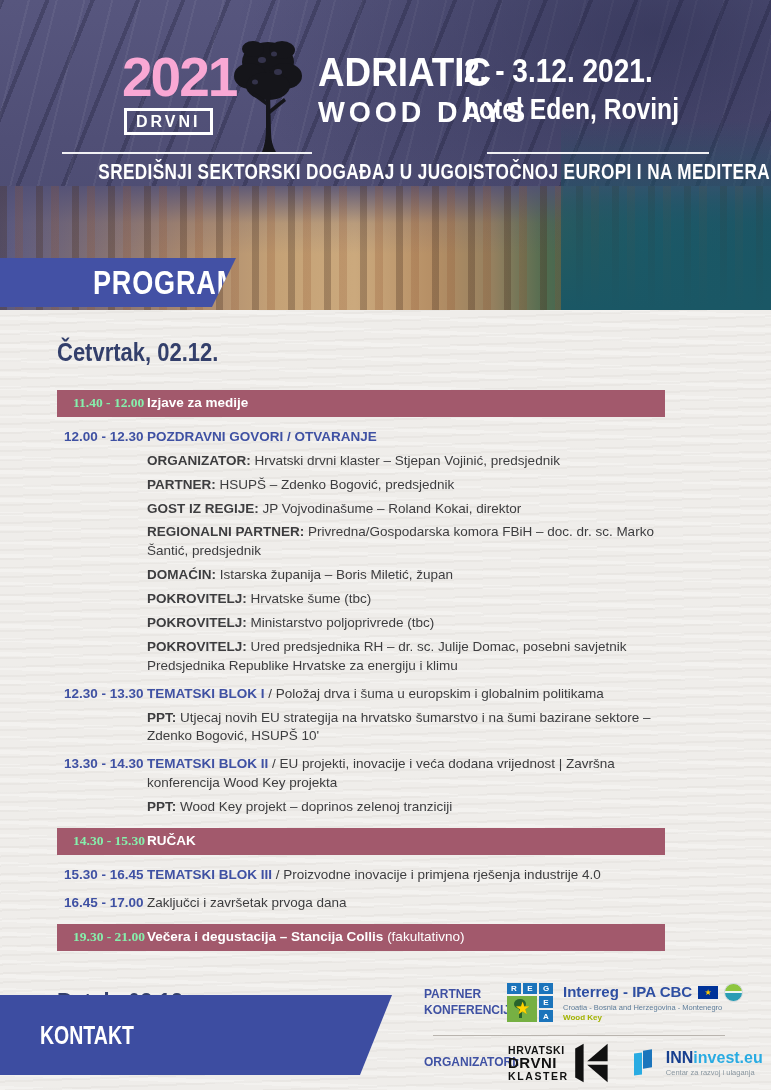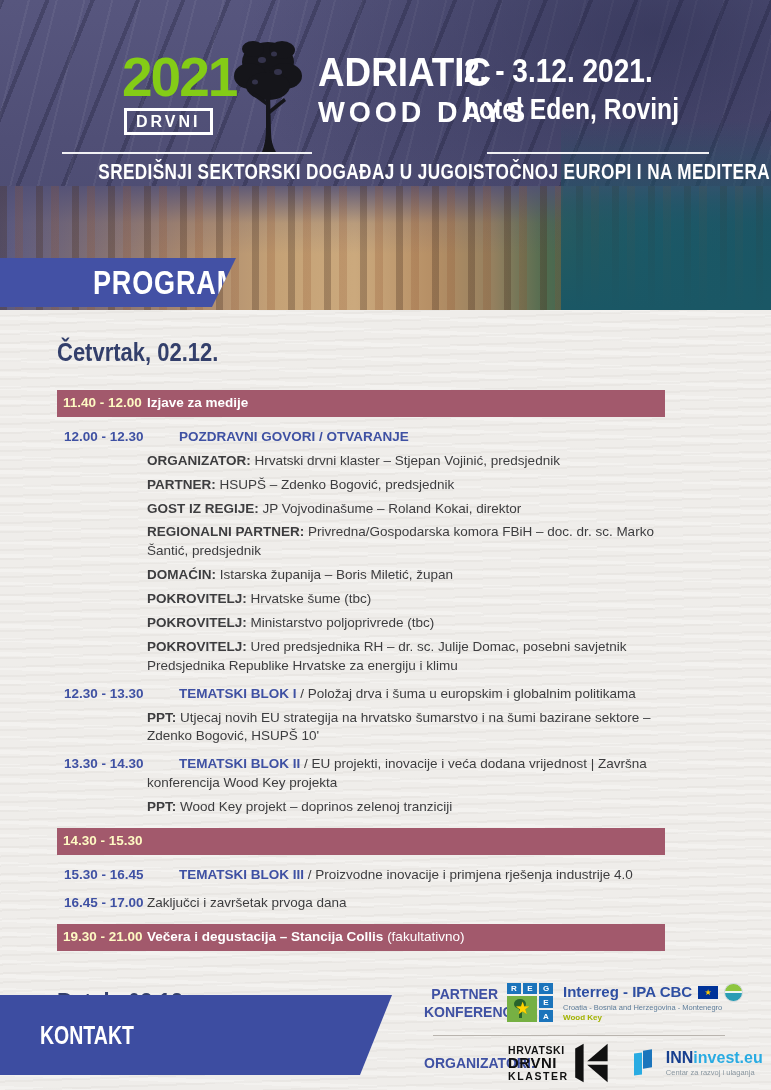--- a/index.html
+++ b/index.html
@@ -16,21 +16,21 @@
         repeating-linear-gradient(112deg,rgba(24,24,48,.28) 0 4px,transparent 4px 42px),
         repeating-linear-gradient(104deg,rgba(255,255,255,.05) 0 2px,transparent 2px 27px),
         linear-gradient(180deg,#57567e 0%,#504f76 45%,#4a4a6e 100%);}
   .hero .city{position:absolute;left:0;right:0;top:186px;height:124px;
       background:
         repeating-linear-gradient(90deg,rgba(70,45,30,.30) 0 7px,rgba(0,0,0,0) 7px 15px,rgba(140,80,45,.22) 15px 23px,rgba(0,0,0,0) 23px 36px),
         linear-gradient(180deg,rgba(80,79,118,.85) 0%,rgba(80,79,118,.15) 30%,rgba(0,0,0,0) 55%),
         linear-gradient(90deg,#5a5980 0%,#7f6e74 12%,#a9886e 24%,#c5a276 36%,#cba97d 46%,#b68f65 56%,#94805f 64%,#4f6b4f 71%,#35605a 77%,#20616e 84%,#1b5766 100%);}
   .hero .sea{position:absolute;right:0;top:120px;width:210px;height:190px;
       background:linear-gradient(180deg,rgba(25,80,95,0) 0%,rgba(25,85,100,.65) 45%,#1a5765 100%);}
-  .hero-year{position:absolute;left:122px;top:50px;color:#84cc16;font-size:55px;font-weight:800;letter-spacing:-2px;line-height:1;}
+  .hero-year{position:absolute;left:122px;top:50px;color:#f9a8d4;font-size:55px;font-weight:800;letter-spacing:-2px;line-height:1;}
   .rovinj-badge{position:absolute;left:124px;top:108px;border:3px solid #fff;color:#fff;
       font-size:16px;font-weight:800;letter-spacing:3px;padding:2px 9px 1px;}
   .tree{position:absolute;left:222px;top:32px;}
   .hero-title{position:absolute;left:318px;top:52px;color:#fff;line-height:1;}
   .hero-title .t1{font-size:40px;font-weight:800;letter-spacing:0;display:inline-block;transform:scaleX(.92);transform-origin:0 50%;}
   .hero-title .t2{font-size:29px;font-weight:800;letter-spacing:4px;margin-top:6px;display:inline-block;transform:scaleX(.98);transform-origin:0 50%;}
   .hero-dates{position:absolute;left:464px;top:52px;color:#fff;line-height:1.15;}
   .hero-dates .d1{font-size:33px;font-weight:700;display:inline-block;transform:scaleX(.85);transform-origin:0 50%;letter-spacing:0;}
   .hero-dates .d2{font-size:29px;font-weight:700;display:inline-block;transform:scaleX(.85);transform-origin:0 50%;margin-top:3px;}
   .hline{position:absolute;top:152px;height:2px;background:rgba(255,255,255,.92);}
@@ -46,37 +46,37 @@
   
   .schedule{position:absolute;left:12px;top:310px;width:698px;padding:0;}
   .sched-inner{padding:20px 45px 0;}
   .day-heading{color:#333f6b;font-size:25px;font-weight:800;margin:8px 0 12px;display:inline-block;
       transform:scaleX(.88);transform-origin:0 50%;letter-spacing:0;}
   .day-heading.second{margin-top:26px;}
   .row{display:flex;align-items:flex-start;margin:9px 0;font-size:13.5px;color:#3d3d3f;line-height:1.4;}
   .row .time{flex:none;width:90px;font-weight:700;box-sizing:border-box;padding-left:7px;color:#3f51a3;}
   .row .content{flex:1;}
   .maroon-row{background:#a2596c;color:#fff;padding:4px 0;margin:11px 0;align-items:center;}
-  .maroon-row .time{color:#fef9c3;padding-left:6px;}
+  .maroon-row .time{color:#86efac;padding-left:16px;font-family:Liberation Serif, serif;}
   .maroon-row .content{color:#fff;}
-  .seg-blue{color:#3f51a3;font-weight:700;margin-left:32px;}
+  .seg-blue{color:#3f51a3;font-weight:700;}
   .seg-bold{font-weight:700;text-align:center;}
   .subline{margin-top:5px;}
   
   .footer{position:absolute;left:0;top:975px;width:771px;height:115px;}
   .kontakt-box{position:absolute;left:0;top:20px;width:392px;height:80px;background:#3d4da1;
       clip-path:polygon(0 0,100% 0,calc(100% - 32px) 100%,0 100%);
       display:flex;align-items:center;color:#fff;}
   .kontakt-label{display:inline-block;font-size:25px;font-weight:800;transform:scaleX(.78);transform-origin:0 50%;margin-left:40px;flex:none;width:92px;}
   .kontakt-lines{font-size:11.5px;line-height:1.45;}
   .kontakt-lines .org{font-weight:700;font-size:12px;}
   .flogo-row{position:absolute;display:flex;align-items:center;}
   .partners-row{left:424px;top:8px;width:340px;gap:9px;}
   .organizers-row{left:424px;top:68px;width:340px;gap:10px;}
-  .flabel{width:74px;text-align:right;color:#3f51a3;font-size:14px;font-weight:700;line-height:1.3;flex:none;}
+  .flabel{width:74px;color:#3f51a3;font-size:12px;font-weight:700;line-height:1.3;flex:none;}
   .fdivider{position:absolute;left:433px;top:60px;width:292px;height:1px;background:#b9b4ae;}
   
   .regea{position:relative;width:47px;height:40px;flex:none;}
   .regea .cell{position:absolute;background:#1b74bb;color:#fff;font-size:8px;font-weight:700;
       display:flex;align-items:center;justify-content:center;}
   .regea .c-r{left:0;top:0;width:14px;height:11px;}
   .regea .c-e1{left:16px;top:0;width:14px;height:11px;}
   .regea .c-g{left:32px;top:0;width:14px;height:11px;}
   .regea .c-e2{left:32px;top:13px;width:14px;height:12px;}
   .regea .c-a{left:32px;top:27px;width:14px;height:12px;}
@@ -191,20 +191,23 @@
             <div class="subline"><span class="seg-bold">PPT:</span><span> Utjecaj novih EU strategija na hrvatsko šumarstvo i na šumi bazirane sektore – Zdenko Bogović, HSUPŠ 10'</span></div>
           </div>
         </div><div class="row plain-row">
           <span class="time">13.30 - 14.30</span>
           <div class="content">
             <div><span class="seg-blue">TEMATSKI BLOK II</span><span> / EU projekti, inovacije i veća dodana vrijednost | Završna konferencija Wood Key projekta</span></div>
             <div class="subline"><span class="seg-bold">PPT:</span><span> Wood Key projekt – doprinos zelenoj tranziciji</span></div>
           </div>
         </div><div class="row maroon-row">
           <span class="time">14.30 - 15.30</span>
+          <div class="content">
+            <div><span class="seg-bold">RUČAK</span></div>
+          </div>
         </div><div class="row plain-row">
           <span class="time">15.30 - 16.45</span>
           <div class="content">
             <div><span class="seg-blue">TEMATSKI BLOK III</span><span> / Proizvodne inovacije i primjena rješenja industrije 4.0</span></div>
           </div>
         </div><div class="row plain-row">
           <span class="time">16.45 - 17.00</span>
           <div class="content">
             <div><span>Zaključci i završetak prvoga dana</span></div>
           </div>

